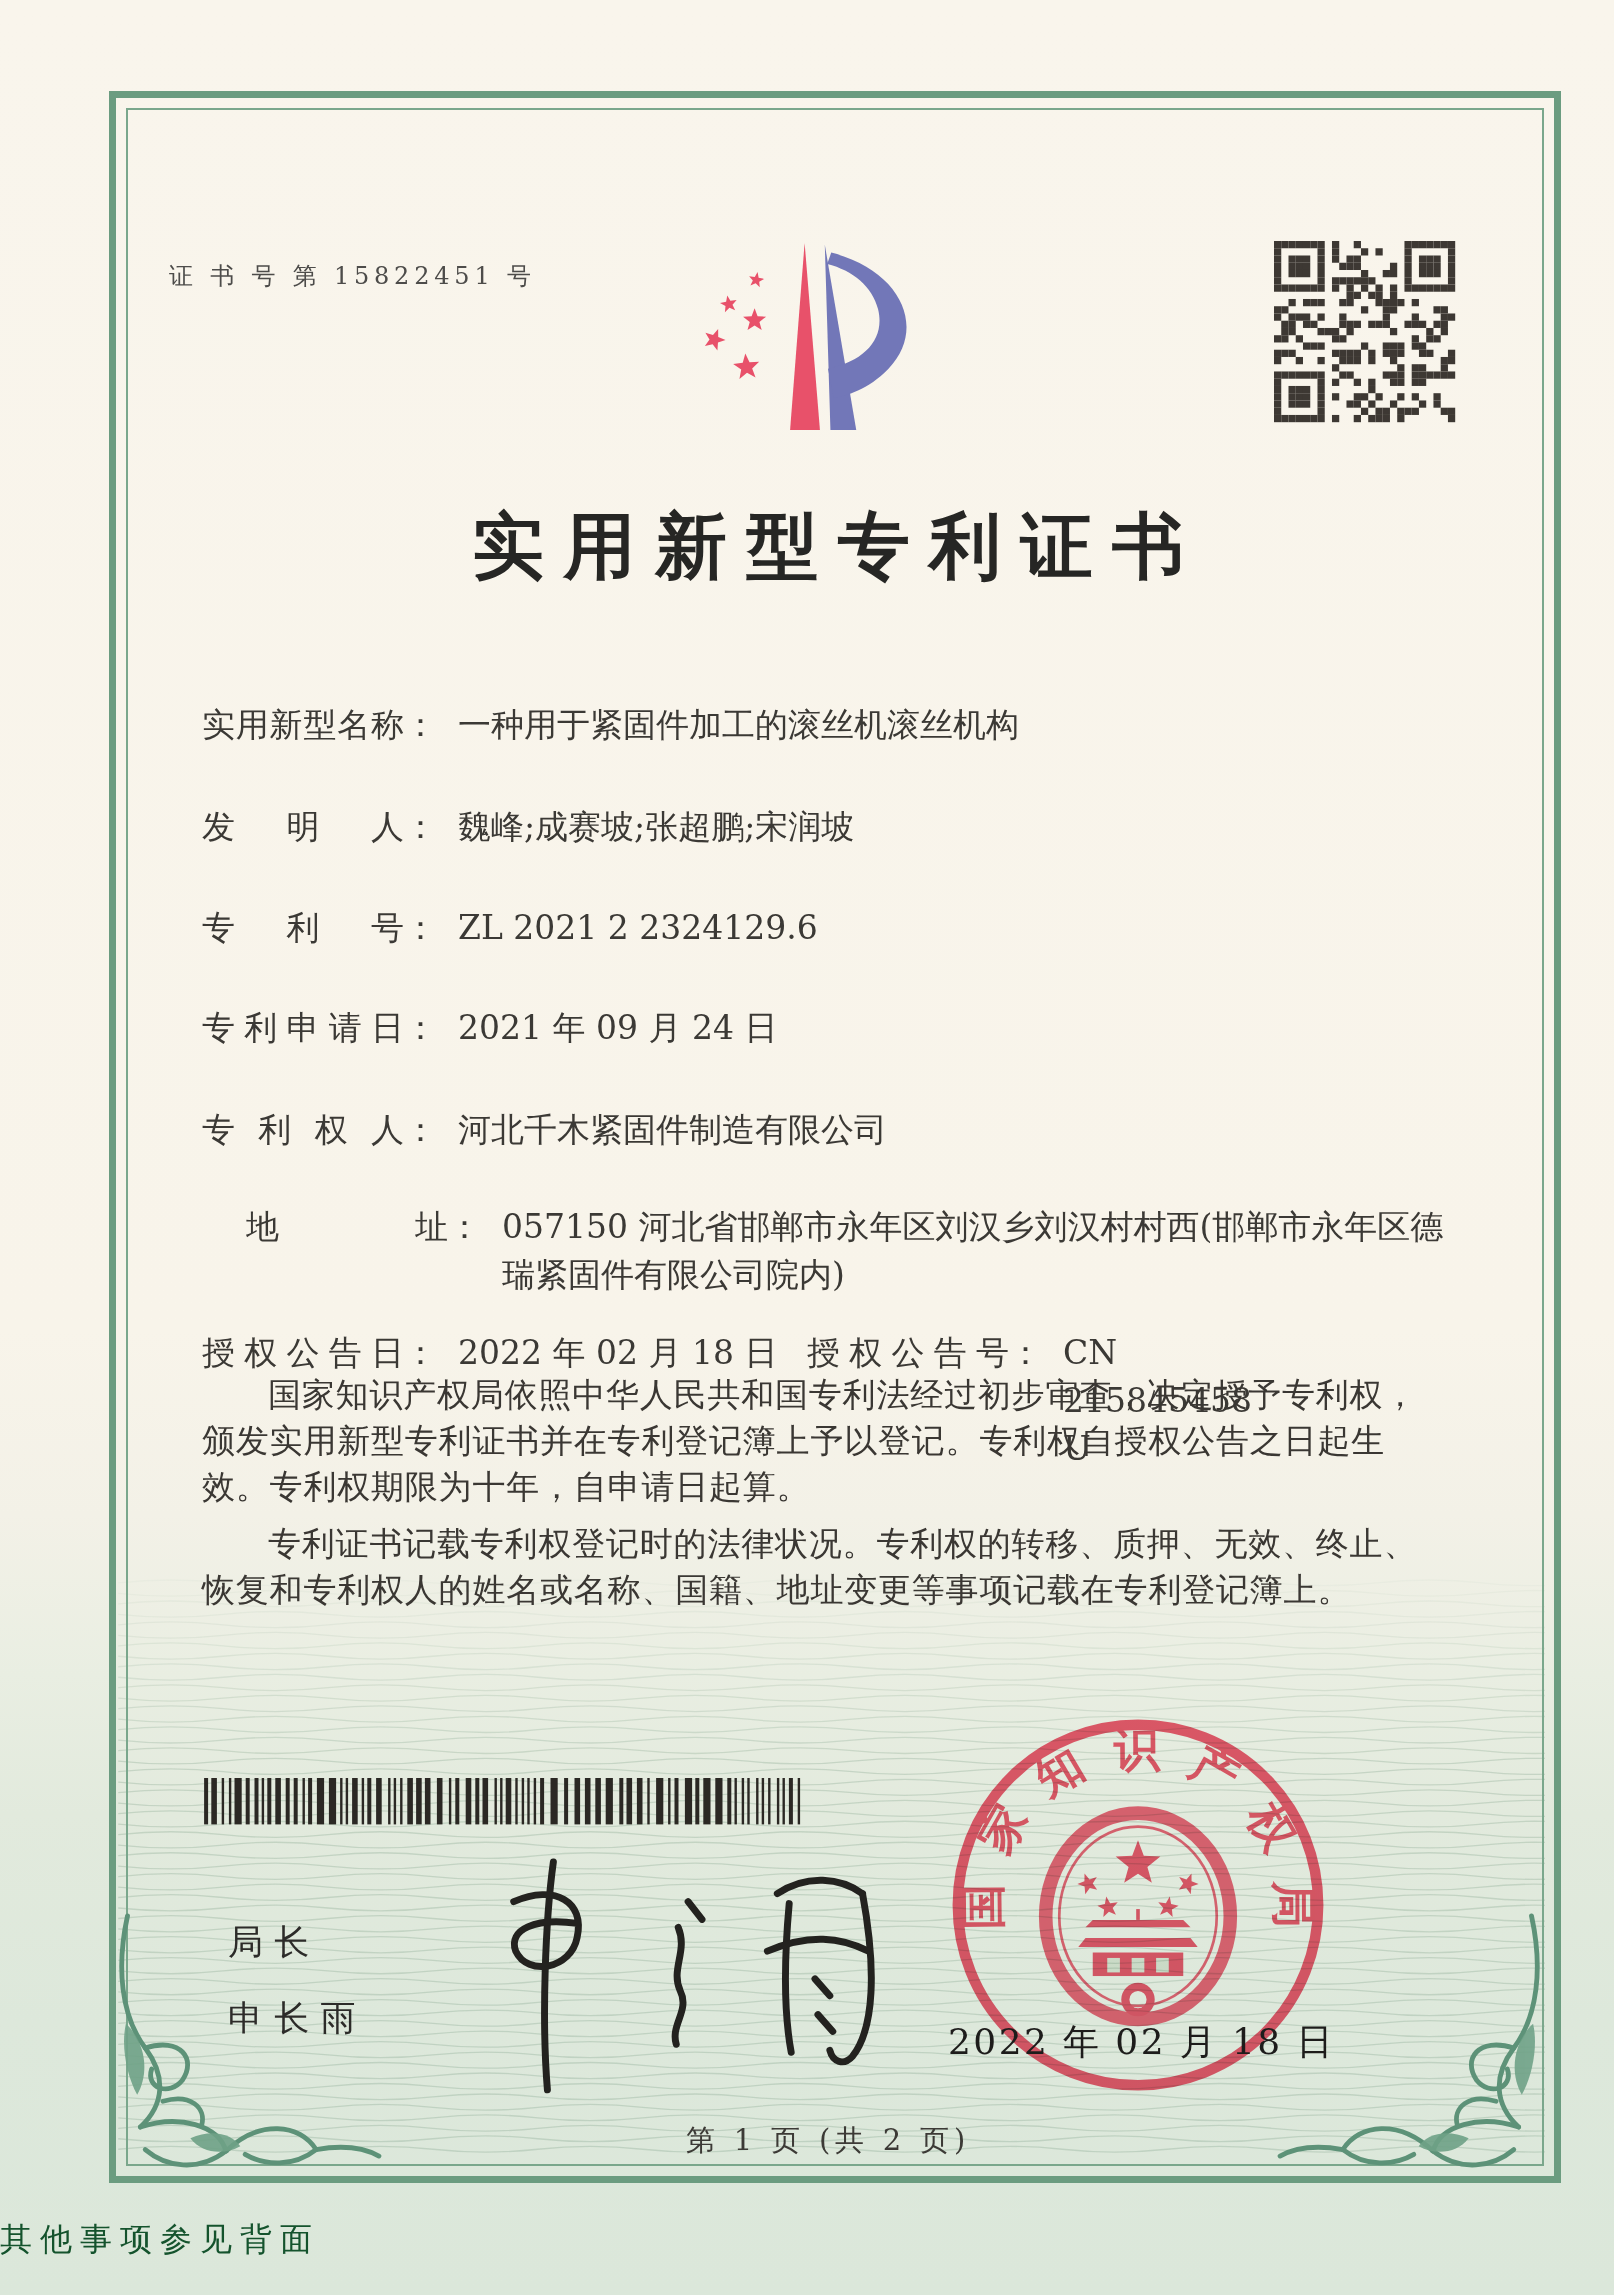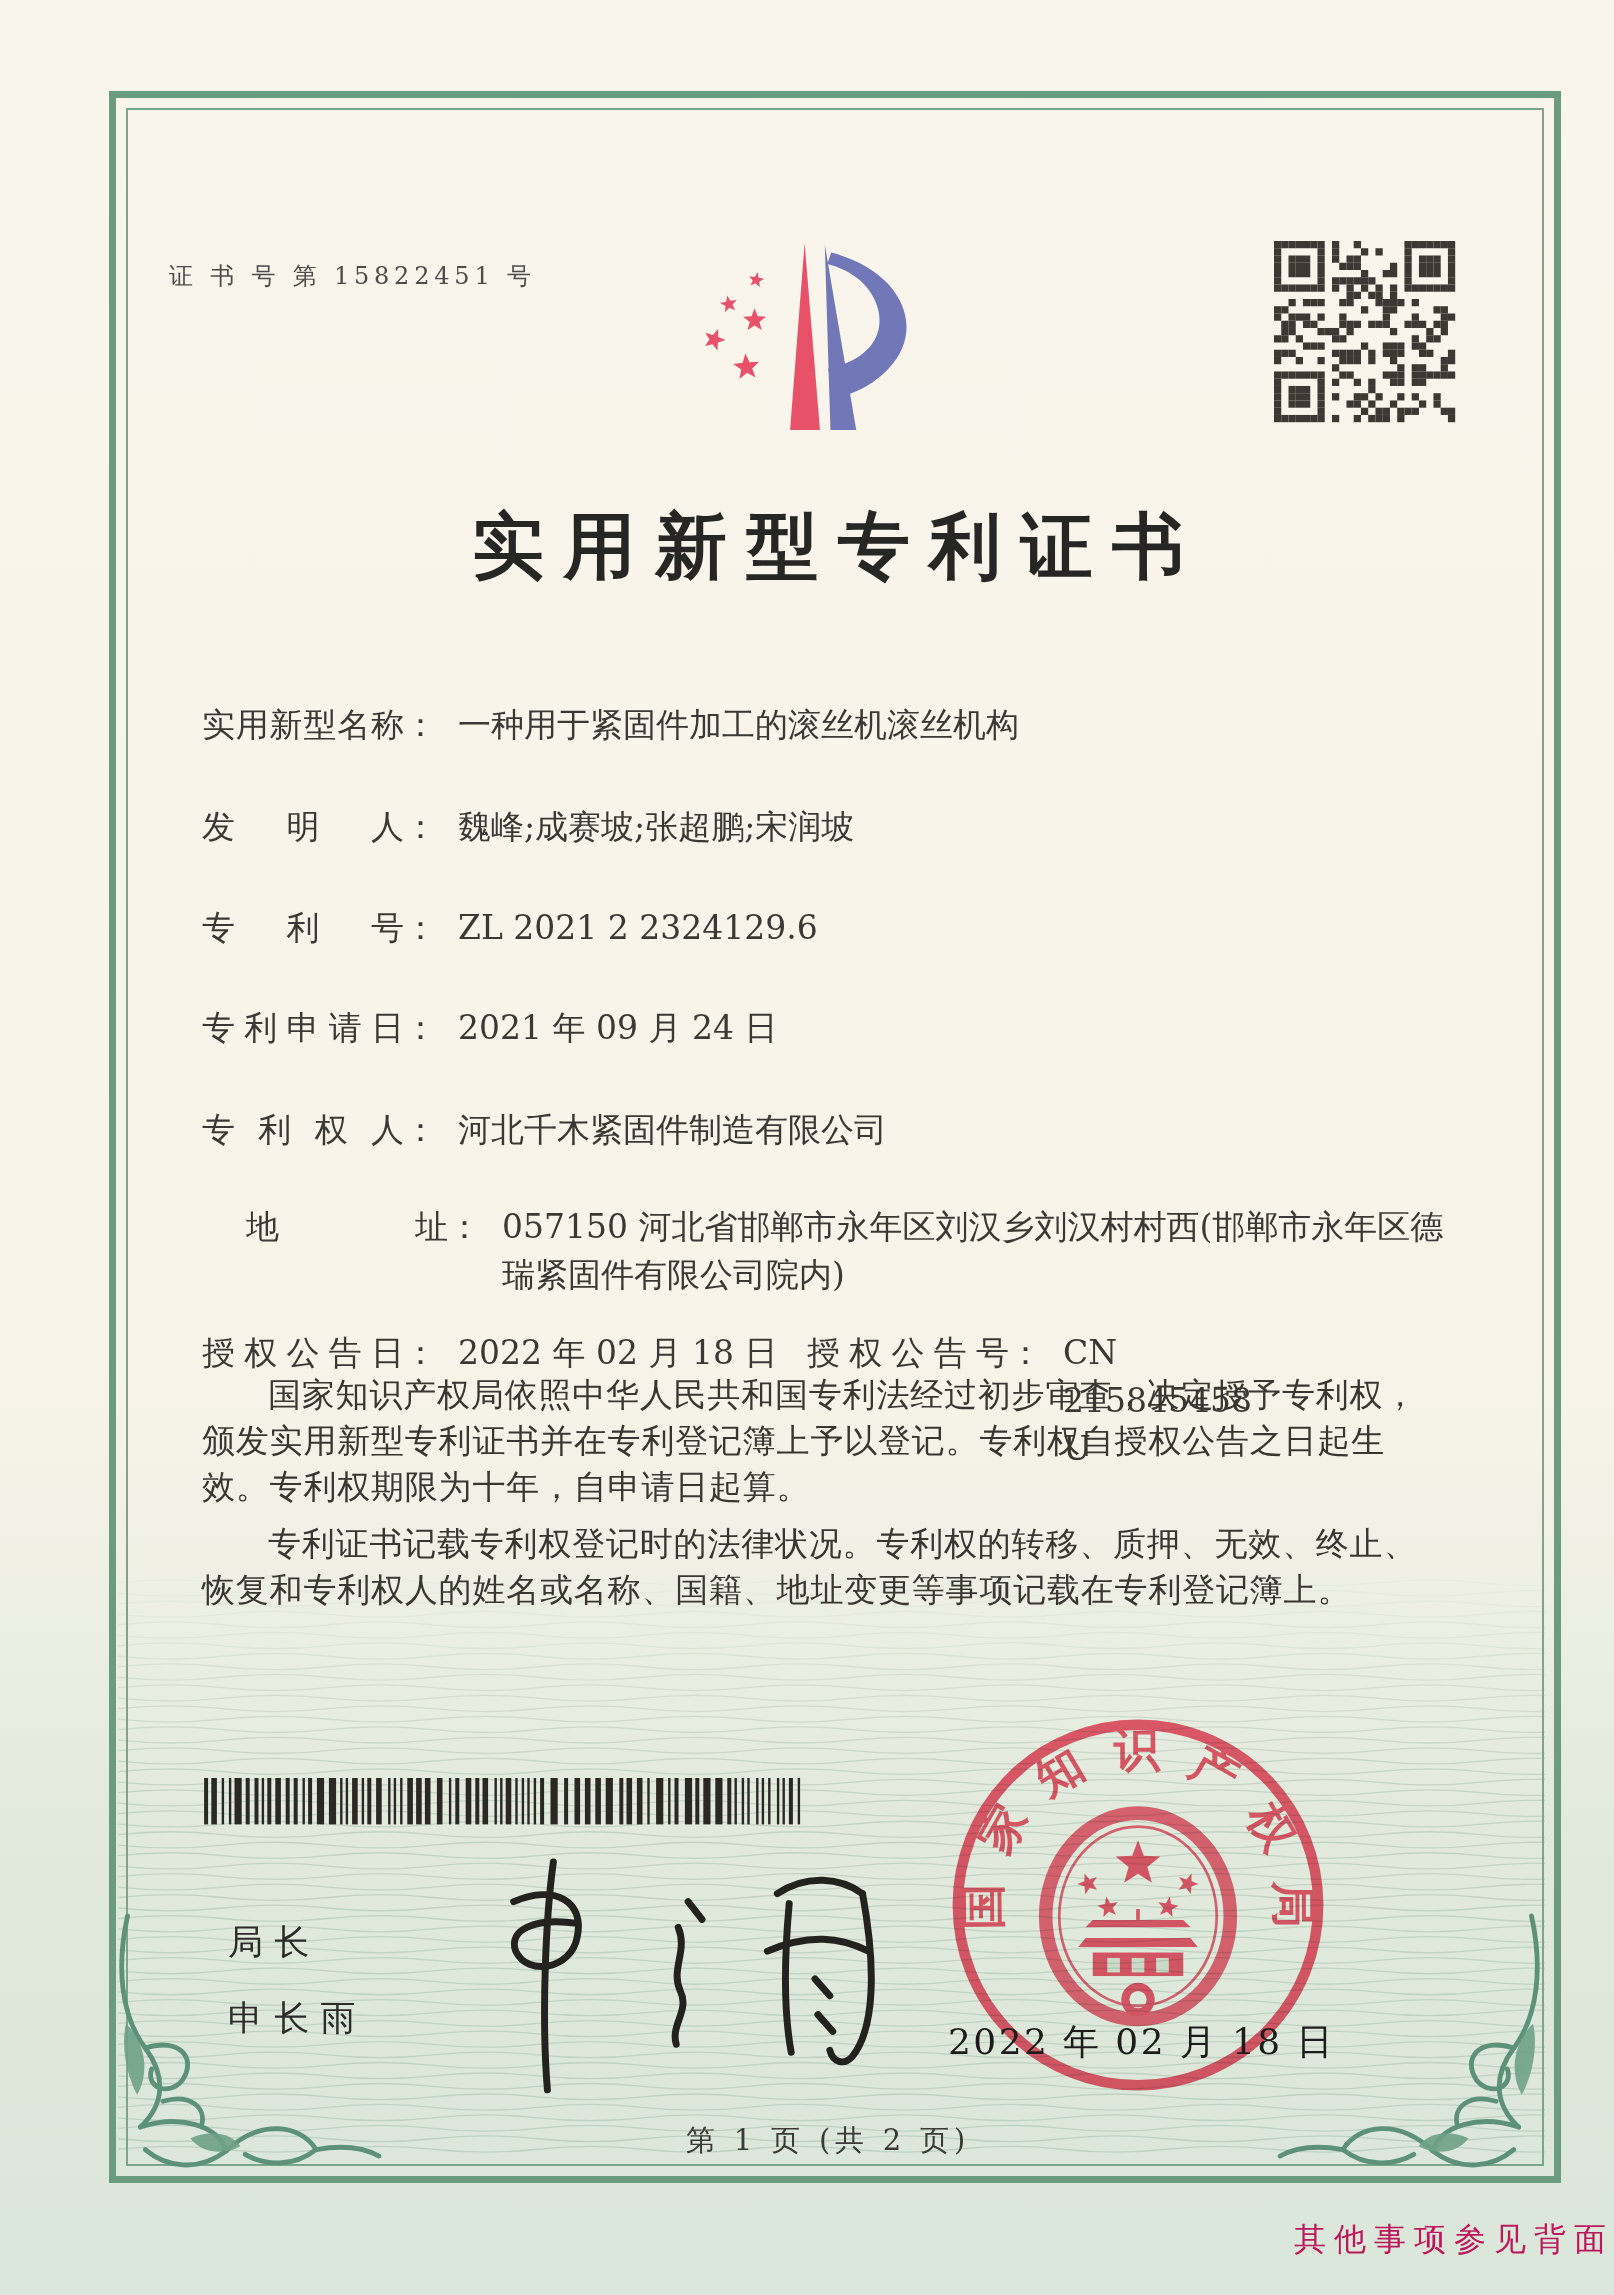--- a/index.html
+++ b/index.html
@@ -28,21 +28,21 @@
   .paras p{margin:0 0 11.3px 0;text-indent:2em;letter-spacing:0.8px;}
   
   .barcode{left:200px;top:1778px;}
   
   .dir-title{left:228px;top:1919px;font-size:35px;color:#2c2b29;letter-spacing:11.3px;}
   .dir-name{left:228px;top:1995px;font-size:35px;color:#2c2b29;letter-spacing:11.3px;}
   
   .seal-date{left:944px;top:2018px;width:395px;text-align:center;font-size:36px;color:#1d1c1b;letter-spacing:2.4px;}
   
   .page-note{left:109px;top:2121px;width:1438px;text-align:center;font-size:29px;color:#3c3a36;letter-spacing:4.8px;}
-  .back-note{left:0;top:2218px;width:1614px;text-align:right;font-size:32px;color:#be185d;letter-spacing:8px;}
+  .back-note{left:0;top:2218px;width:1614px;text-align:left;font-size:32px;color:#14532d;letter-spacing:8px;}
 </style>
 </head>
 <body>
 
 <svg class="abs" style="left:118px;top:1578px;" width="1427" height="589" id="waves" viewBox="0 0 1768 730">
     <path d="M0,6 q65,-7 130,0 q65,7 130,0 q65,-7 130,0 q65,7 130,0 q65,-7 130,0 q65,7 130,0 q65,-7 130,0 q65,7 130,0 q65,-7 130,0 q65,7 130,0 q65,-7 130,0 q65,7 130,0 q65,-7 130,0 q65,7 130,0" fill="none" stroke="rgba(120,156,130,0.28)" stroke-width="1.6" opacity="0.15"></path>
     <path d="M0,19 q65,7 130,0 q65,-7 130,0 q65,7 130,0 q65,-7 130,0 q65,7 130,0 q65,-7 130,0 q65,7 130,0 q65,-7 130,0 q65,7 130,0 q65,-7 130,0 q65,7 130,0 q65,-7 130,0 q65,7 130,0 q65,-7 130,0" fill="none" stroke="rgba(120,156,130,0.28)" stroke-width="1.6" opacity="0.2"></path>
     <path d="M0,32 q65,-7 130,0 q65,7 130,0 q65,-7 130,0 q65,7 130,0 q65,-7 130,0 q65,7 130,0 q65,-7 130,0 q65,7 130,0 q65,-7 130,0 q65,7 130,0 q65,-7 130,0 q65,7 130,0 q65,-7 130,0 q65,7 130,0" fill="none" stroke="rgba(120,156,130,0.28)" stroke-width="1.6" opacity="0.25"></path>
     <path d="M0,45 q65,7 130,0 q65,-7 130,0 q65,7 130,0 q65,-7 130,0 q65,7 130,0 q65,-7 130,0 q65,7 130,0 q65,-7 130,0 q65,7 130,0 q65,-7 130,0 q65,7 130,0 q65,-7 130,0 q65,7 130,0 q65,-7 130,0" fill="none" stroke="rgba(120,156,130,0.28)" stroke-width="1.6" opacity="0.30000000000000004"></path>
     <path d="M0,58 q65,-7 130,0 q65,7 130,0 q65,-7 130,0 q65,7 130,0 q65,-7 130,0 q65,7 130,0 q65,-7 130,0 q65,7 130,0 q65,-7 130,0 q65,7 130,0 q65,-7 130,0 q65,7 130,0 q65,-7 130,0 q65,7 130,0" fill="none" stroke="rgba(120,156,130,0.28)" stroke-width="1.6" opacity="0.35"></path>

